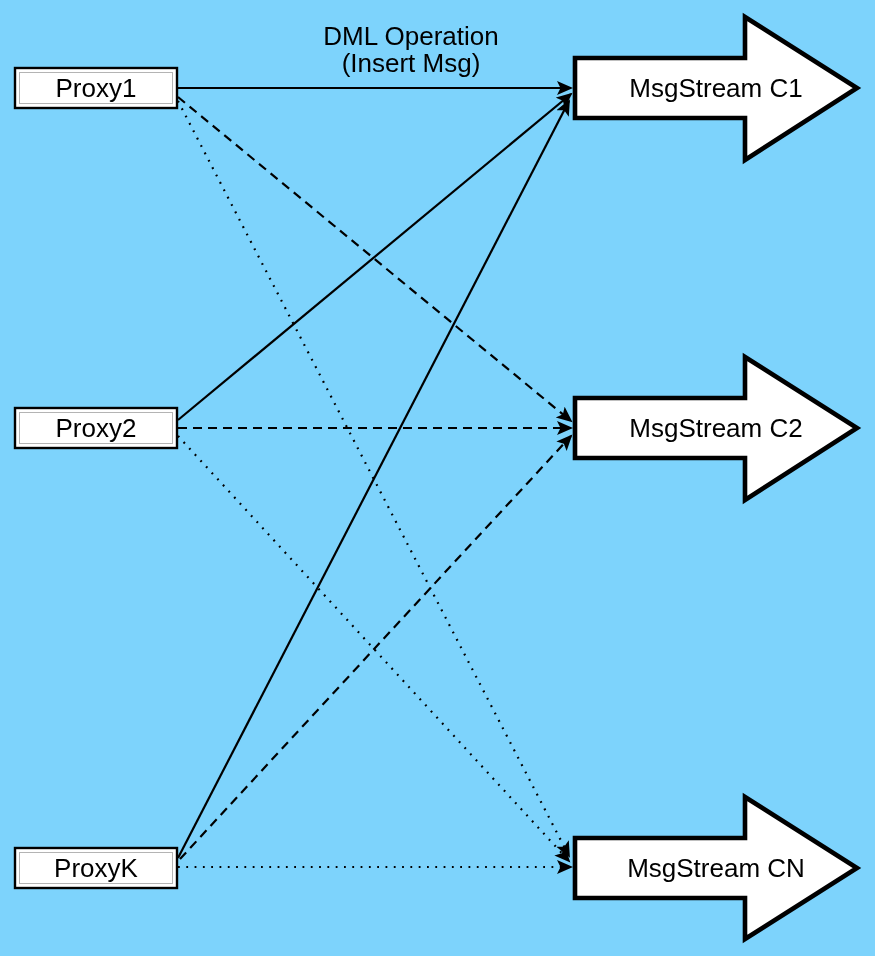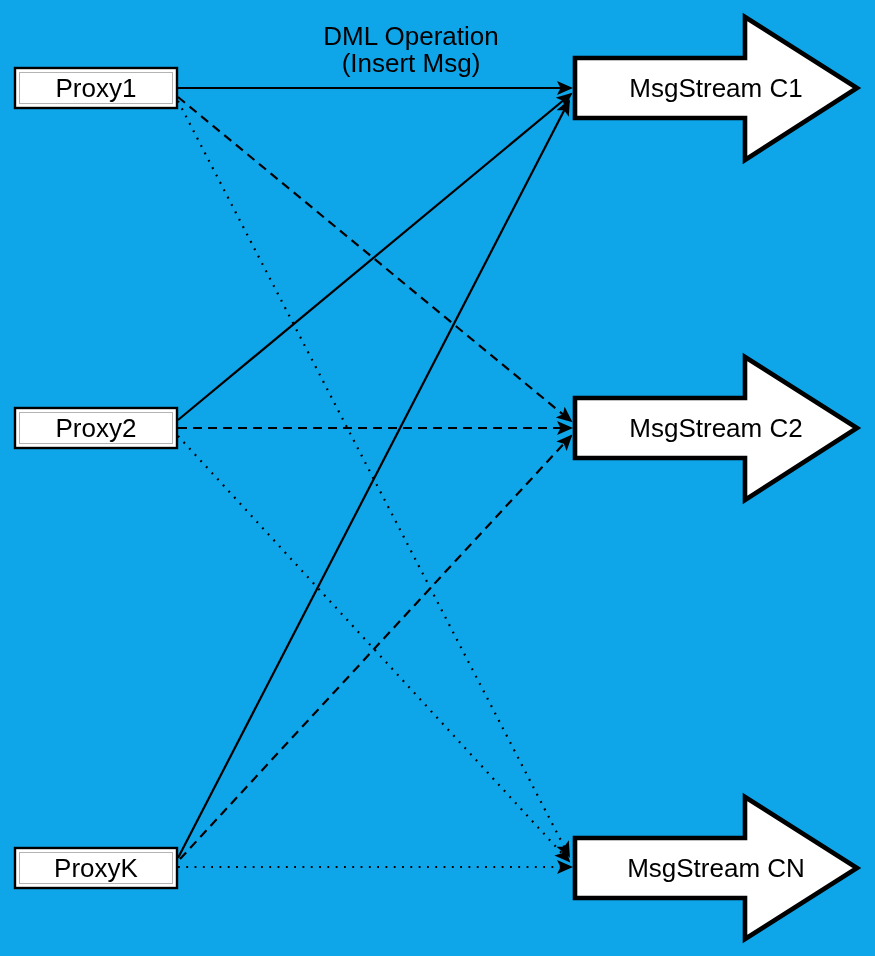--- a/index.html
+++ b/index.html
@@ -4,21 +4,21 @@
 <style>
   html, body {
     margin: 0;
     padding: 0;
     background: #ffffff;
   }
   .canvas {
     position: relative;
     width: 875px;
     height: 956px;
-    background: #0ea5e9;
+    background: #7dd3fc;
     font-family: "Liberation Sans", "DejaVu Sans", sans-serif;
   }
   svg { display: block; }
 
   .edge {
     stroke: #000000;
     stroke-width: 2.2;
     fill: none;
   }
   .edge.dashed { stroke-dasharray: 9 6; }

